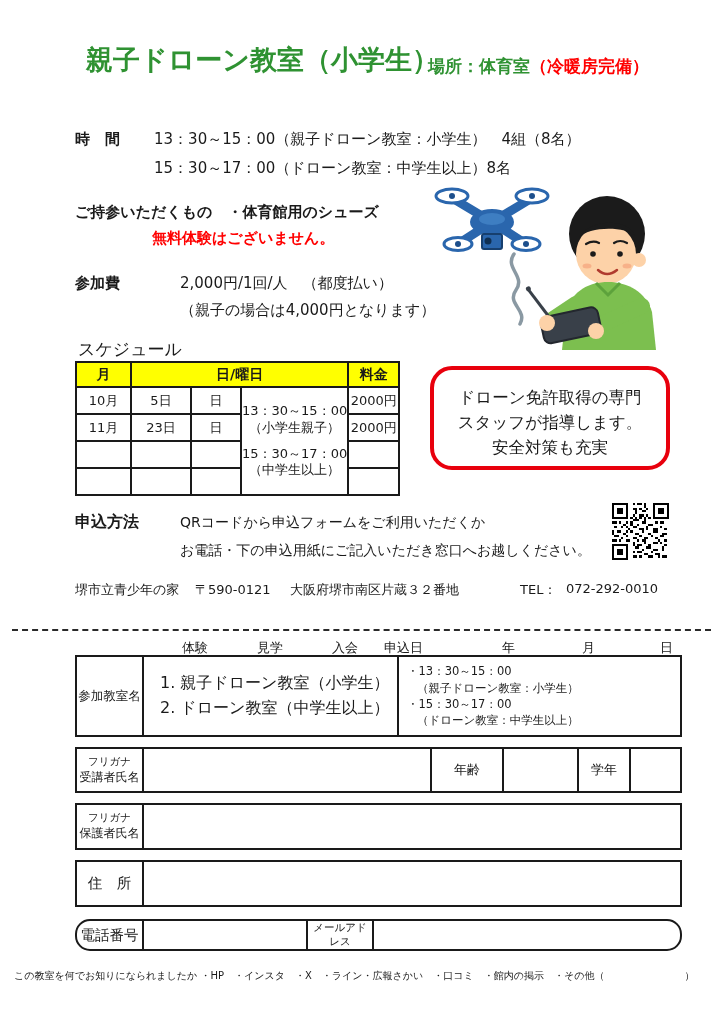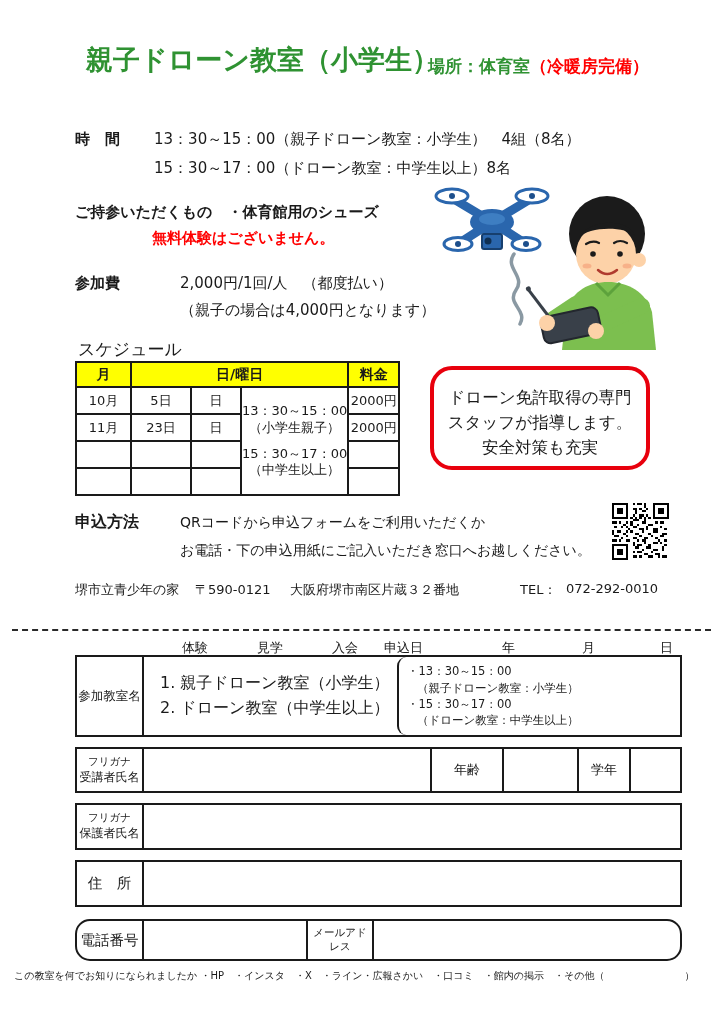--- a/index.html
+++ b/index.html
@@ -35,21 +35,21 @@
   .sched { top:361px; left:75px; border-collapse:collapse; table-layout:fixed; }
   .sched td { border:2px solid #1a1a1a; text-align:center; vertical-align:middle;
               font-size:13px; padding:0; overflow:hidden; }
   .sched tr.head td { background:var(--yellow); font-weight:bold; font-size:14px; height:25px; }
   .sched tr.row td { height:27px; }
   .c-month{width:55px;} .c-day{width:60px;} .c-wd{width:50px;} .c-time{width:100px;} .c-fee{width:51px;}
   .timecell { font-size:11px; line-height:1.3; }
   .timecell .slot { margin:9px 0; }
 
   
-  .hl { top:366px; left:430px; width:220px; height:104px;
+  .hl { top:366px; left:430px; width:240px; height:104px;
         border:4px solid var(--boxred); border-radius:22px;
         text-align:center; padding-top:15px; font-size:16.5px; line-height:25px;
         white-space:nowrap; }
 
   
   .a-lab { top:512px; left:75px;  font-size:16px; }
   .a-l1  { top:514px; left:180px; font-size:14px; }
   .a-l2  { top:542px; left:180px; font-size:14px; }
   .qr    { top:503px; left:612px; width:57px; height:57px; }
 
@@ -65,26 +65,26 @@
 
   .fbox { position:absolute; left:75px; width:607px; border:2px solid #1a1a1a;
           display:flex; align-items:stretch; background:#fff; }
   .cell { display:flex; flex-direction:column; justify-content:center; align-items:center;
           text-align:center; }
   .cell + .cell { border-left:2px solid #1a1a1a; }
   .b1 { top:655px; height:82px; }
   .b2 { top:747px; height:46px; }
   .b3 { top:803px; height:47px; }
   .b4 { top:860px; height:47px; }
-  .b5 { top:919px; height:42px;border-radius:15px; }
+  .b5 { top:919px; height:32px;border-radius:15px; }
   .w-lab { width:65px; }
   .lab-s { font-size:12.5px; }
   .lab-2a{ font-size:10.5px; } .lab-2b{ font-size:12px; }
   .b1 .mid { width:255px; align-items:flex-start; padding-left:16px; font-size:16px; line-height:1.55; }
-  .b1 .rgt { flex:1; align-items:flex-start; padding-left:8px; font-size:11.5px; line-height:1.42;border-radius:9px; }
+  .b1 .rgt { flex:1; align-items:flex-start; padding-left:8px; font-size:11.5px; line-height:1.42; }
   .b1 .rgt .ind { padding-left:10px; }
   .b2 .name { width:288px; } .b2 .agelab { width:72px; font-size:13px; }
   .b2 .agef { width:75px; } .b2 .grlab { width:52px; font-size:13px; }
   .b2 .grf { flex:1; }
   .wide { flex:1; }
   .b4 .lab-s, .b5 .lab-s { font-size:14.5px; }
   .b5 .phonef { width:164px; } .b5 .maillab { width:66px; font-size:10.5px; }
   .b5 .mailf { flex:1; }
   .survey { top:969px; left:14px; font-size:10px; }
 

